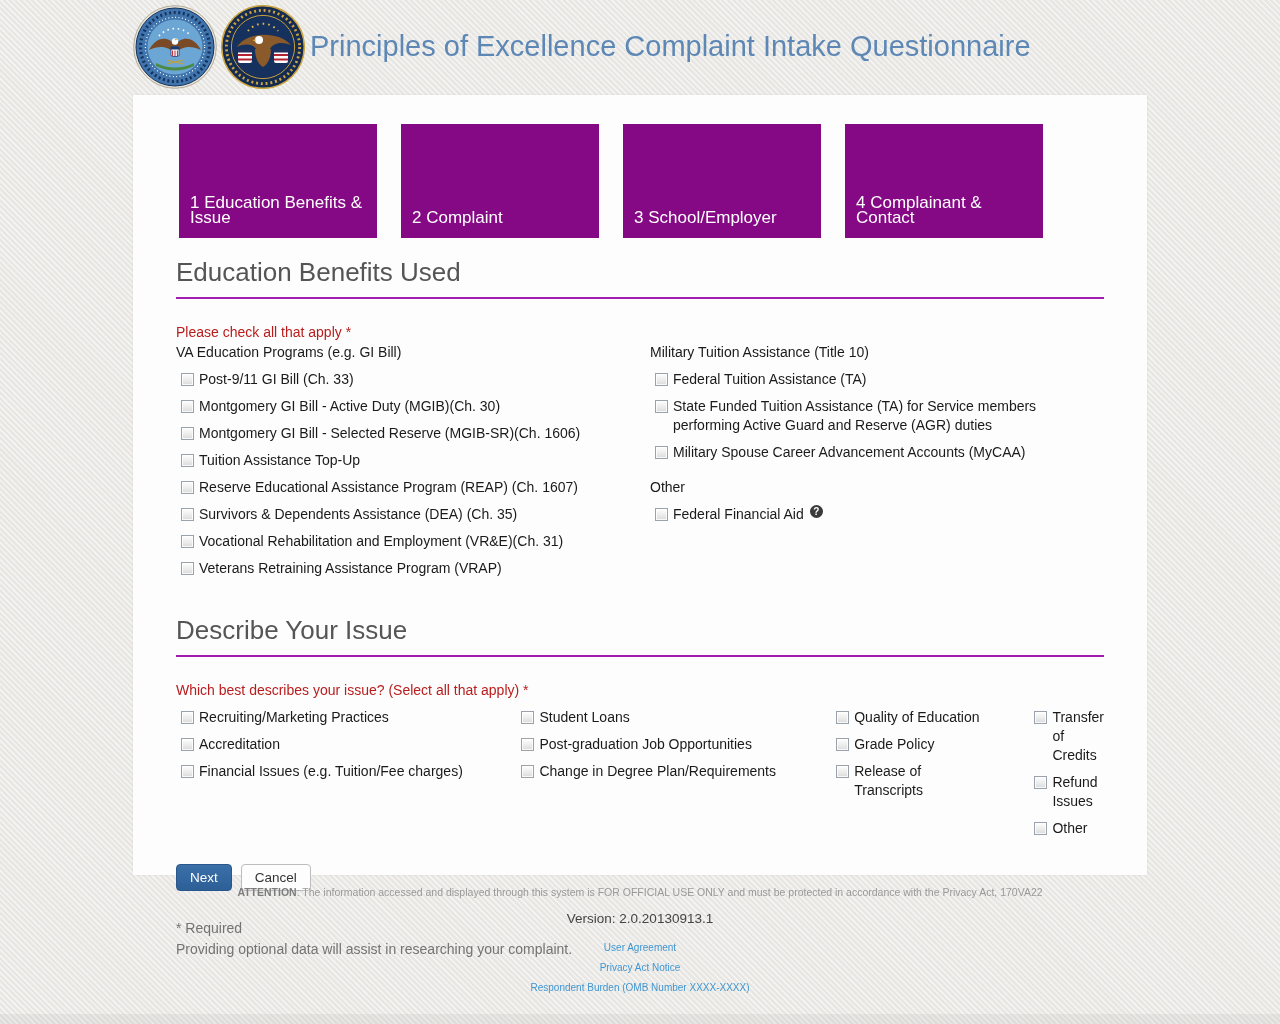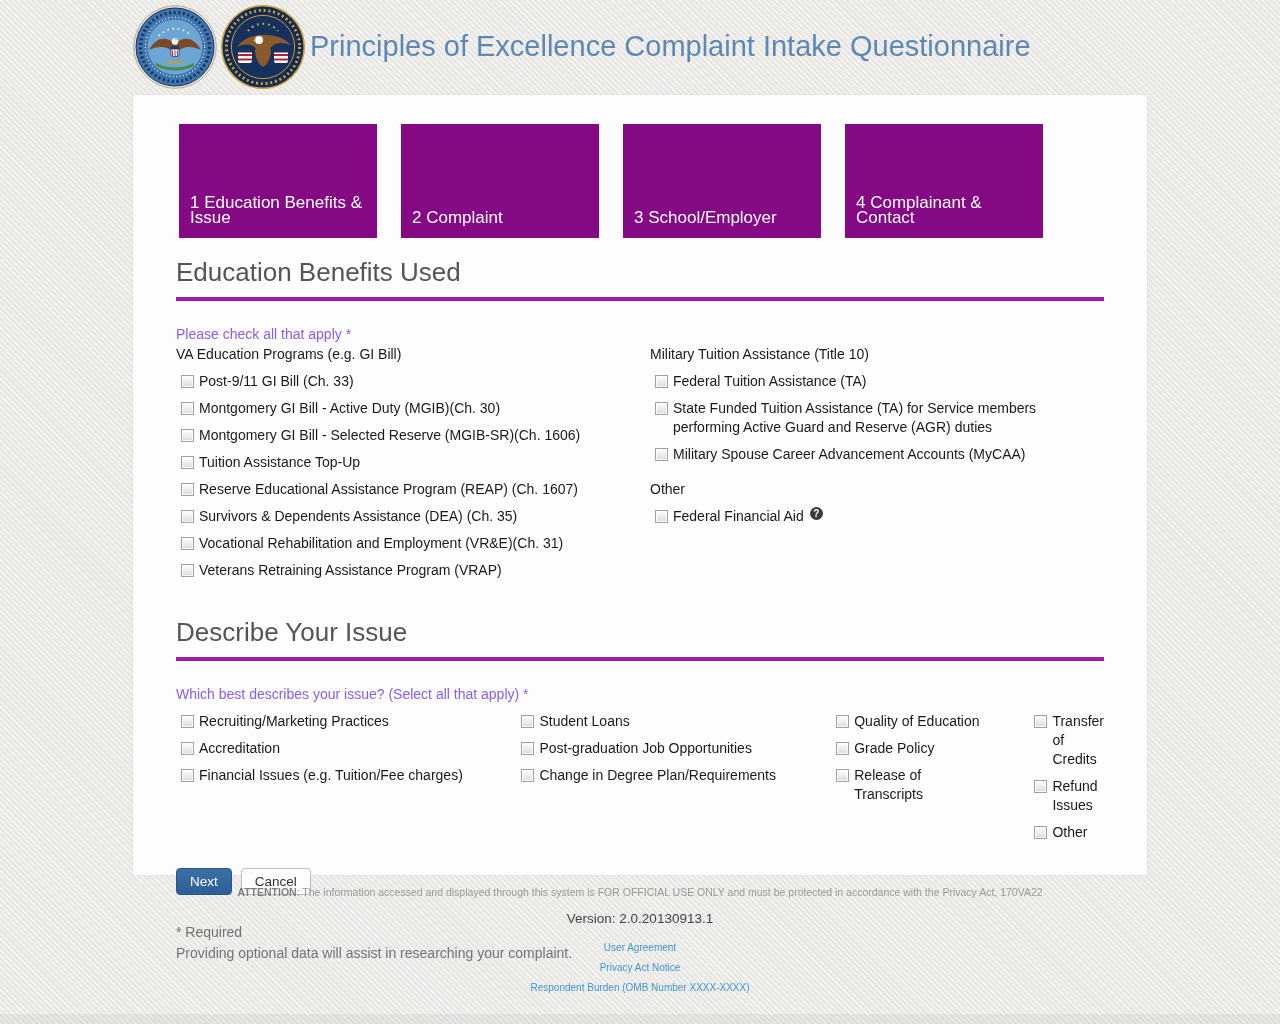--- a/index.html
+++ b/index.html
@@ -30,23 +30,23 @@
     box-shadow:0 0 2px rgba(0,0,0,0.08);
   }
   .tabs { display:flex; gap:24px; padding-top:29px; margin-left:3px; }
   .tab {
     width:198px; height:114px; background:#850885; color:#fff;
     display:flex; align-items:flex-end; padding:0 8px 13px 11px;
     font-size:17px; cursor:pointer; line-height:15px;
   }
   .section-heading {
     margin-top:19px; font-size:26px; font-weight:300; color:#555;
-    padding-bottom:9px; border-bottom:4px solid #a21caf;
-  }
-  .instruction { margin-top:23px; font-size:14px; color:#8b5cf6; line-height:20px; }
+    padding-bottom:9px; border-bottom:2px solid #a21caf;
+  }
+  .instruction { margin-top:23px; font-size:14px; color:#b91c1c; line-height:20px; }
   .group-title { font-size:14px; color:#1a1a1a; line-height:20px; }
   .benefit-cols { display:flex; }
   .col-left  { width:474px; }
   .col-right { flex:1; }
   .cb-row {
     display:flex; align-items:flex-start; margin:8px 0 0 5px;
     font-size:14px; color:#1a1a1a; line-height:19px; cursor:pointer;
   }
   .cb {
     flex:none; width:13px; height:13px; margin:3px 5px 0 0;

